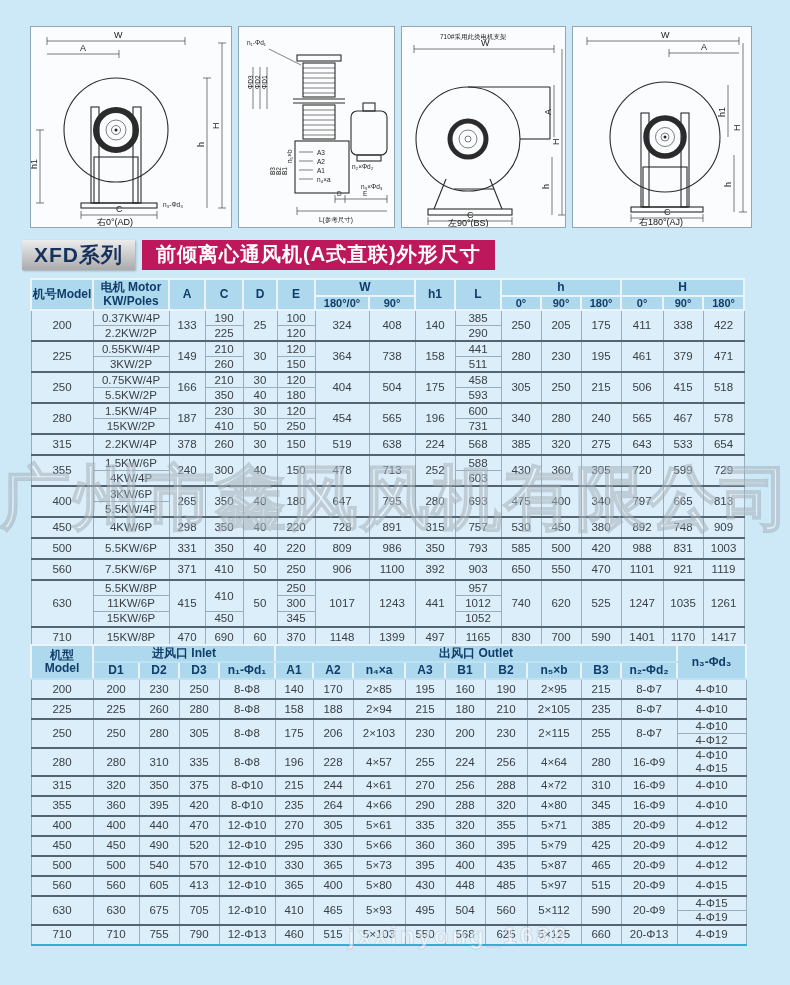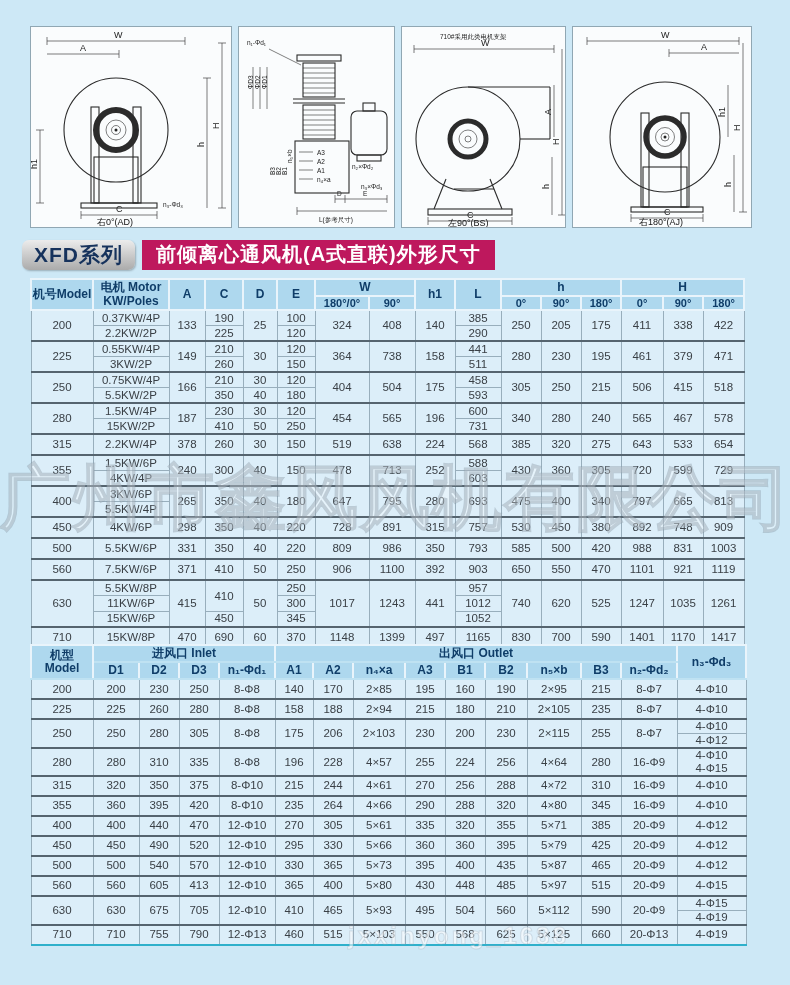--- a/index.html
+++ b/index.html
@@ -15,21 +15,21 @@
   .oline { stroke:#2b2b2b; stroke-width:1.1; fill:none; }
   .thin  { stroke:#2b2b2b; stroke-width:0.6; fill:none; }
   .dtext { font-size:9px; fill:#222; }
   .stext { font-size:6.5px; fill:#222; }
   .cap   { font-size:9px; fill:#111; }
 
   
   .titlebar { position:absolute; left:22px; top:240px; height:30px; display:flex; align-items:stretch; }
   .series-badge { background:linear-gradient(#ececec,#ababab); color:#16325c; font-weight:bold;
     font-size:21px; padding:1px 12px 2px; display:flex; align-items:center; letter-spacing:1px;
-    box-shadow:1px 1px 2px rgba(0,0,0,.25);border-radius:7px; }
+    box-shadow:1px 1px 2px rgba(0,0,0,.25); }
   .main-title { background:#be185d; color:#ffffff; font-weight:bold; font-size:20px;
     padding:1px 14px 2px; margin-left:7px; display:flex; align-items:center; letter-spacing:1px; }
 
   
   table { border-collapse:collapse; table-layout:fixed; position:absolute; left:30px; width:715px;
     font-size:11.5px; color:#3a4046; }
   #t1 { top:278px; }
   #t2 { top:644px; }
   th { background:#aed8ee; color:#0f3d68; font-weight:bold; font-size:12px;
     border:2px solid #e9f4fb; white-space:pre-line; line-height:1.1; padding:1px 0; }

